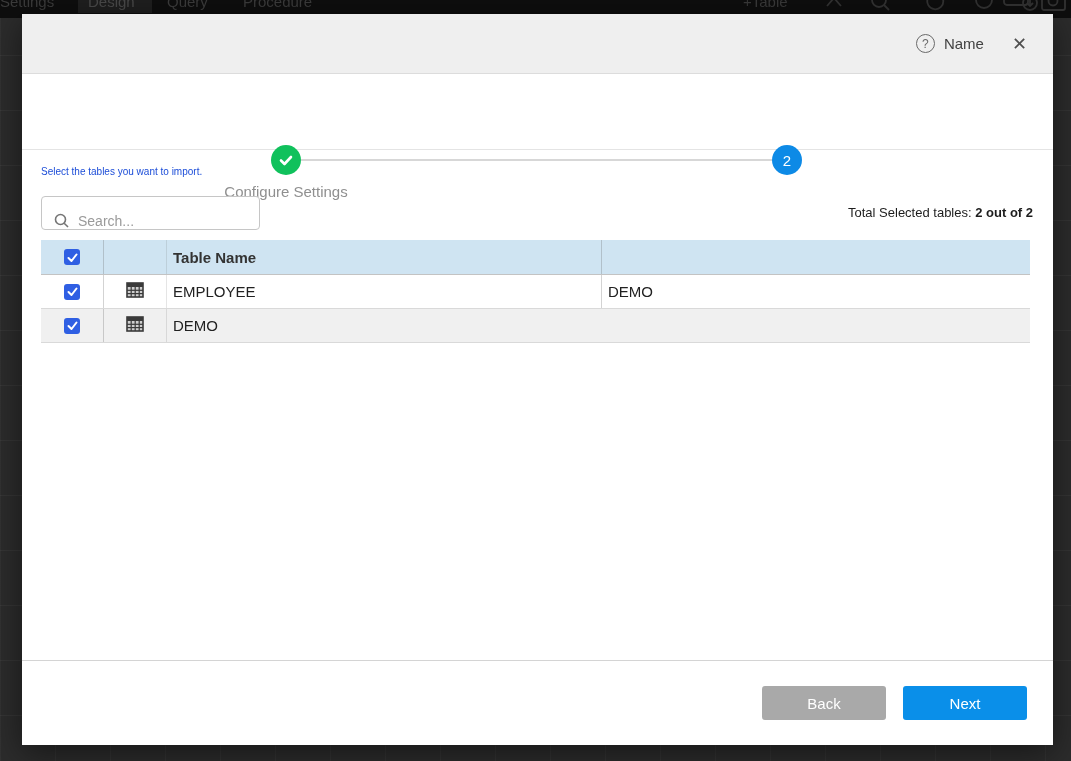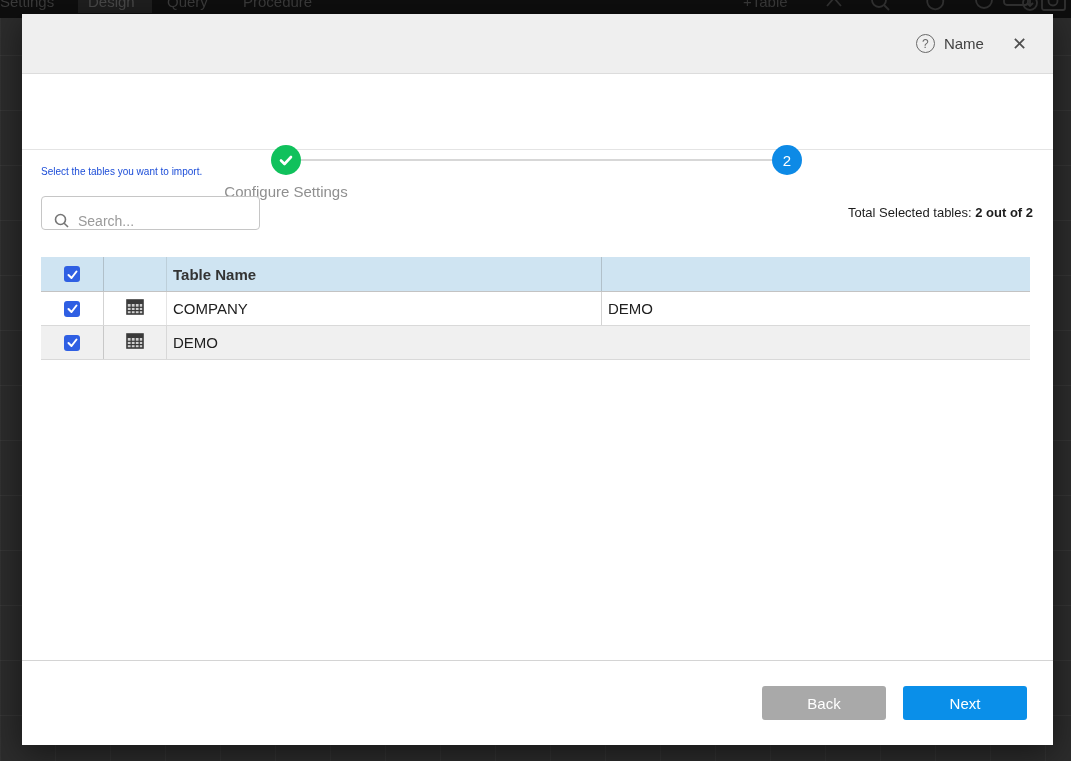--- a/index.html
+++ b/index.html
@@ -55,21 +55,21 @@
                 display:flex; align-items:flex-end; }
   .search-box svg { margin-left:12px; stroke:#757575; fill:none; stroke-width:1.6; flex:0 0 auto; }
   .search-box input { border:none; outline:none; font-size:14px; color:#424242; margin-left:8px;
                       width:160px; font-family:"Liberation Sans", sans-serif; background:transparent; }
   .search-box input::placeholder { color:#9a9a9a; }
 
   .summary { position:absolute; top:191px; right:20px; font-size:13px; color:#1d1d1d; }
   .summary b { font-weight:bold; }
 
   
-  .dtable { position:absolute; left:19px; top:226px; width:989px;margin-top:17px; }
+  .dtable { position:absolute; left:19px; top:226px; width:989px; }
   .thead { display:flex; height:35px; background:#cfe4f2; align-items:center;
            font-weight:bold; color:#333; font-size:15px; border-bottom:1px solid #c3c3c3; }
   .trow { display:flex; height:34px; align-items:center; font-size:15px; color:#212121;
           border-bottom:1px solid #d9d9d9; background:#fff; }
   .trow.alt { background:#f0f0f0; }
   .col-cb   { width:63px; display:flex; justify-content:center; align-self:stretch; align-items:center;
               border-right:1px solid rgba(110,110,110,0.3); }
   .col-icon { width:63px; display:flex; justify-content:center; align-self:stretch; align-items:center;
               border-right:1px solid rgba(110,110,110,0.18); }
   .col-name { width:435px; padding-left:6px; align-self:stretch; display:flex; align-items:center;
@@ -198,21 +198,21 @@
               <rect x="1" y="1" width="16" height="14" fill="#cfcfcf" stroke="#3a3a3a" stroke-width="1.6"></rect>
               <rect x="1" y="1" width="16" height="4" fill="#3a3a3a"></rect>
               <line x1="5.2" y1="5" x2="5.2" y2="15" stroke="#3a3a3a" stroke-width="1.2"></line>
               <line x1="9.2" y1="5" x2="9.2" y2="15" stroke="#3a3a3a" stroke-width="1.2"></line>
               <line x1="13.2" y1="5" x2="13.2" y2="15" stroke="#3a3a3a" stroke-width="1.2"></line>
               <line x1="1" y1="8.3" x2="17" y2="8.3" stroke="#3a3a3a" stroke-width="1.2"></line>
               <line x1="1" y1="11.6" x2="17" y2="11.6" stroke="#3a3a3a" stroke-width="1.2"></line>
             </svg>
         </span>
       </div>
-      <div class="col-name">COMPANY</div>
+      <div class="col-name">EMPLOYEE</div>
       <div class="col-schema">DEMO</div>
     </div>
 
     <div class="trow alt">
       <div class="col-cb">
         <span class="cb">
           <svg width="11" height="11">
               <polyline points="1.5,6 4.5,9 9.5,2.5" fill="none" stroke="#fff" stroke-width="2" stroke-linecap="round" stroke-linejoin="round"></polyline>
             </svg>
         </span>

